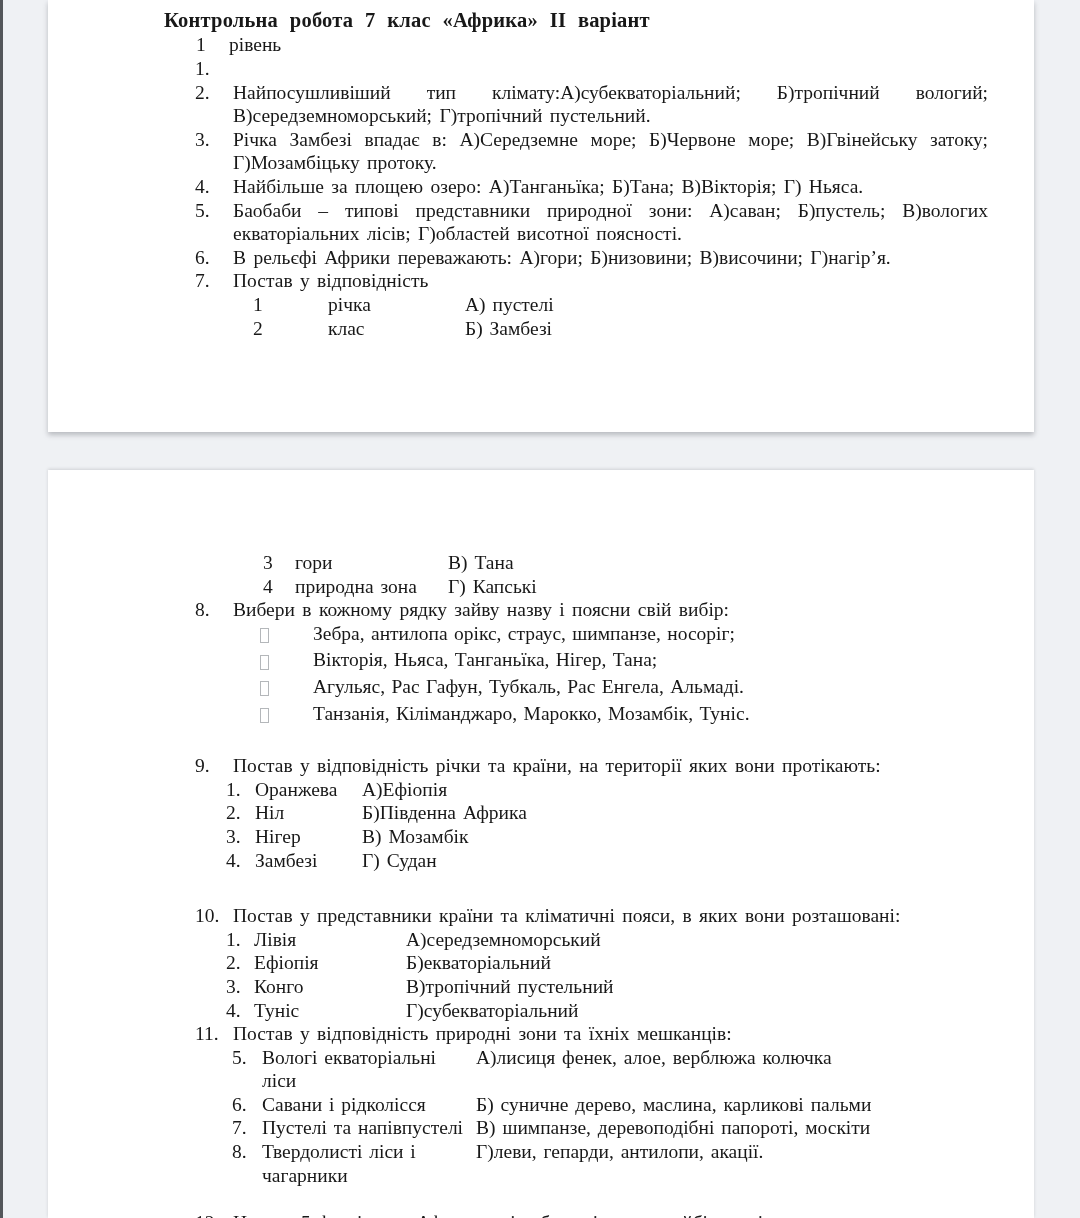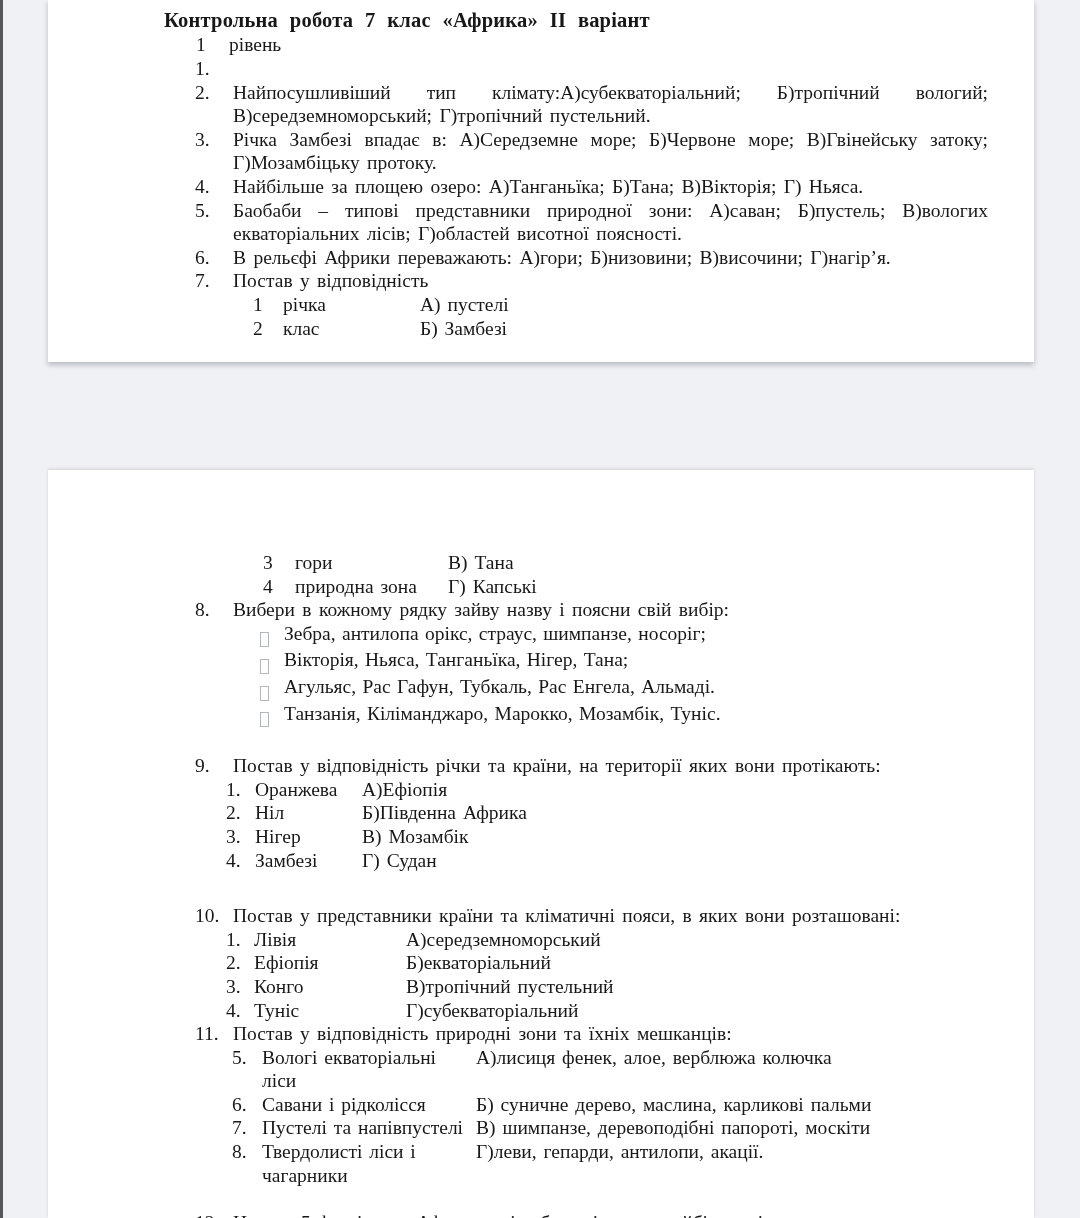--- a/index.html
+++ b/index.html
@@ -13,21 +13,21 @@
   }
   .edge-line {
     position: absolute; left: 0; top: 0;
     width: 3px; height: 1218px;
     background: var(--edge-line, #53565a); z-index: 5;
   }
   .page {
     position: absolute; left: 48px; width: 986px;
     background: var(--page-bg, #ffffff);
   }
-  .page-1 { top: 0; height: 362px; padding-top: 7px;
+  .page-1 { top: 0; height: 432px; padding-top: 7px;
             box-shadow: 0 3px 5px rgba(96,100,108,.38); }
   .page-2 { top: 470px; height: 748px; padding-top: 81px;
             box-shadow: 0 -1px 3px rgba(96,100,108,.22); }
 
   .title {
     margin: 0 0 0 116px; font-size: 20.5px; font-weight: 700;
     line-height: 26px; word-spacing: 6.5px; letter-spacing: .2px;
   }
   .level { display: flex; margin-left: 148px; font-size: 19.5px; line-height: 24px; }
   .level .lnum { flex: 0 0 33px; }
@@ -35,28 +35,28 @@
   .q {
     display: flex; margin-left: 147px; padding-right: 46px;
     font-size: 19.5px; line-height: 23.6px; word-spacing: 2.5px;
   }
   .q .num { flex: 0 0 38px; }
   .q .txt { flex: 1; text-align: justify; }
 
   .mrow { display: flex; font-size: 19.5px; line-height: 23.6px; word-spacing: 2px; }
   .m7  { margin-left: 205px; }
   .m7 .mn  { flex: 0 0 30px; }
-  .m7 .ml  { flex: 0 0 137px; }
+  .m7 .ml  { flex: 0 0 137px; margin-left: 45px; }
   .m7b { margin-left: 215px; }
   .m7b .mn { flex: 0 0 32px; }
   .m7b .ml { flex: 0 0 153px; }
 
   .brow {
-    display: flex; align-items: flex-end;
-    margin: 0 0 3px 212px; font-size: 19.5px; line-height: 23.6px; word-spacing: 1.5px;
+    display: flex; align-items: center;
+    margin: 0 0 3px 212px; font-size: 19.5px; line-height: 23.6px; word-spacing: 1.5px; gap: 29px;
   }
   .bbox {
     flex: 0 0 auto; width: 9px; height: 15px;
     border: 1px solid #b4b7ba; margin-right: 15px;
     position: relative; top: 2px;
   }
 
   .sec9  { margin-top: 29px; }
   .m9  { margin-left: 178px; }
   .m9 .mn  { flex: 0 0 29px; }

